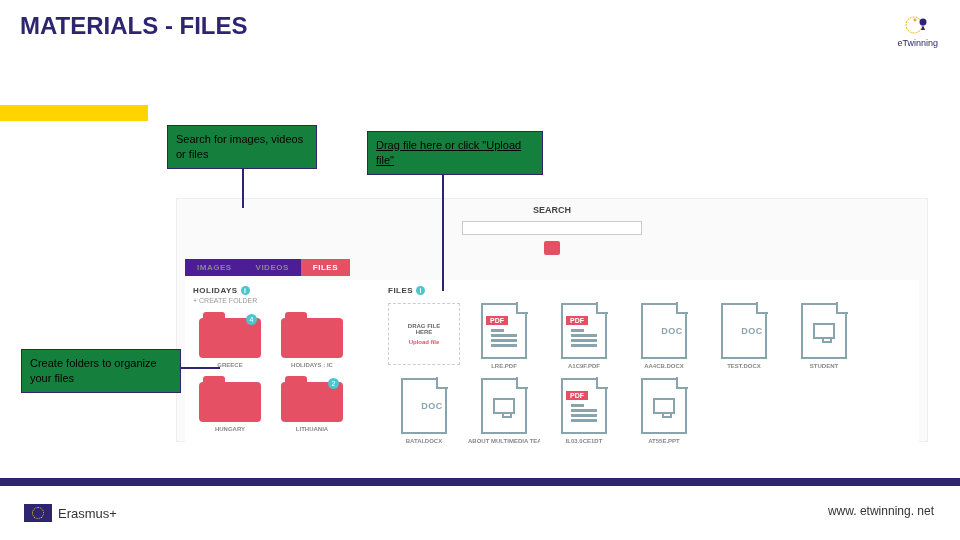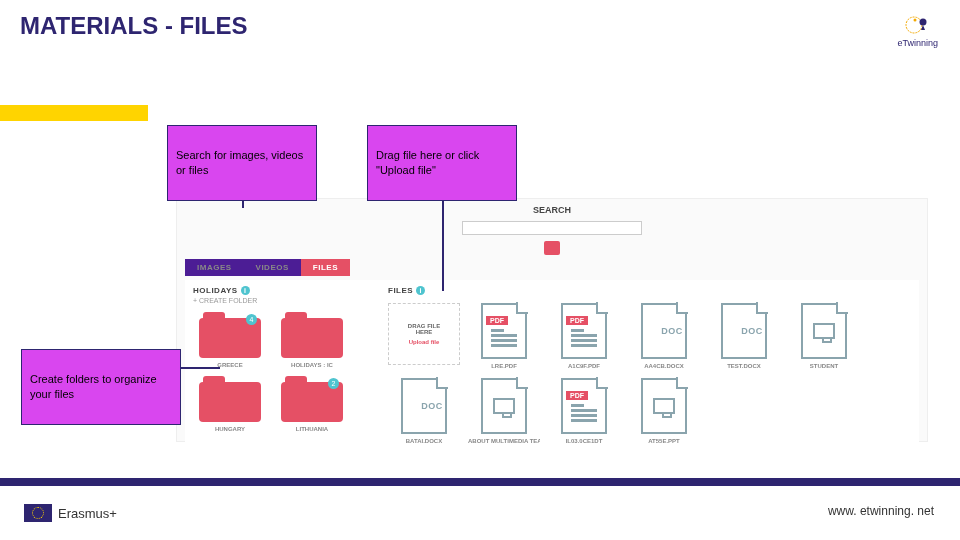--- a/index.html
+++ b/index.html
@@ -33,28 +33,28 @@
     position: absolute;
     left: 0;
     top: 105px;
     width: 148px;
     height: 16px;
     background: #ffd400;
   }
   .callout {
     position: absolute;
     border: 1.5px solid #2e2570;
-    background: #d946ef;
+    background: #15803d;
     font-size: 11px;
     line-height: 1.35;
-    padding: 22px 8px;
+    padding: 6px 8px;
     z-index: 5;
   }
   .callout-search { left: 167px; top: 125px; width: 150px; }
-  .callout-drag { left: 367px; top: 125px; width: 150px; }
+  .callout-drag { left: 367px; top: 131px; width: 176px; text-decoration: underline; }
   .callout-folders { left: 21px; top: 349px; width: 160px; }
   .leader {
     position: absolute;
     width: 2px;
     background: #2e2570;
     z-index: 4;
   }
   .leader-search { left: 242px; top: 163px; height: 45px; }
   .leader-drag { left: 442px; top: 163px; height: 128px; }
   .leader-folders { left: 180px; top: 367px; width: 40px; height: 2px; }

